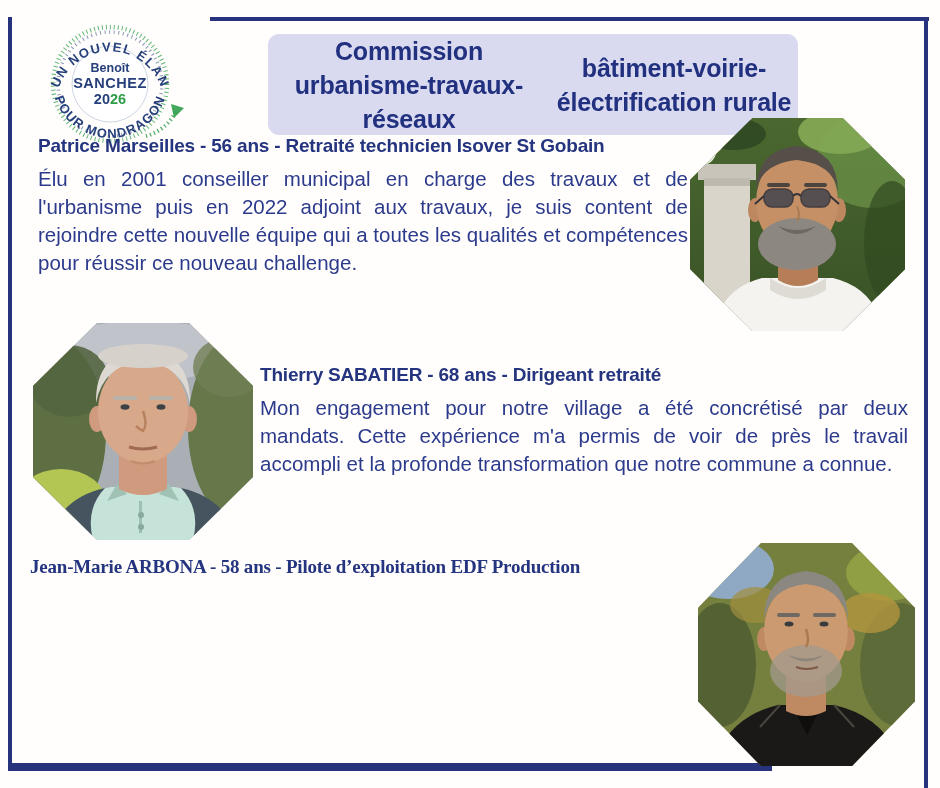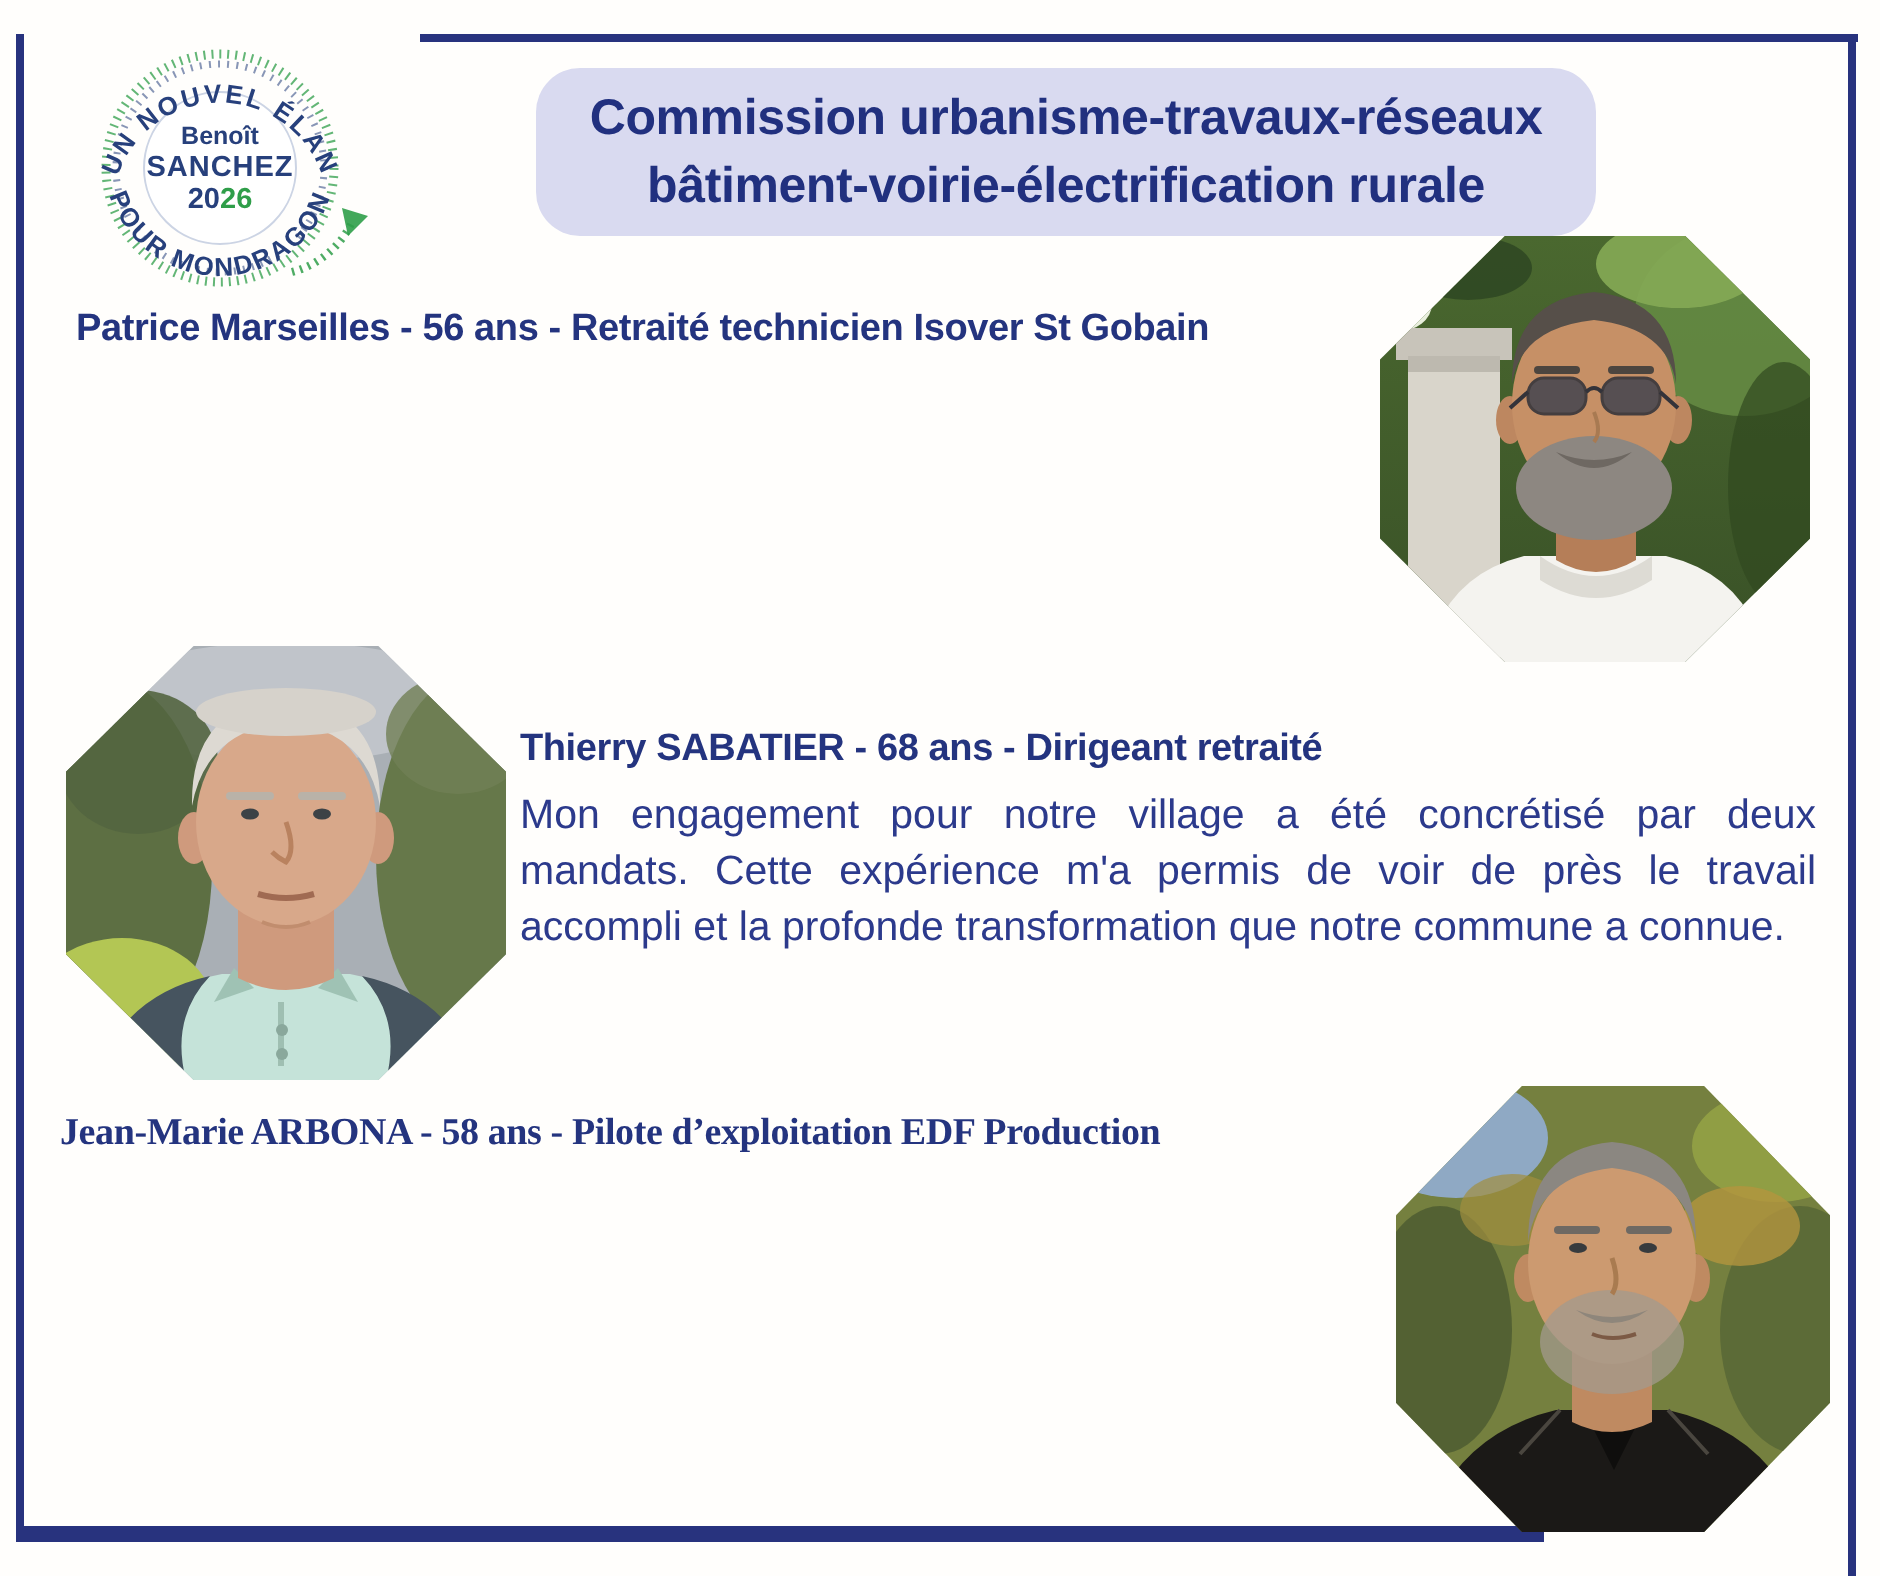--- a/index.html
+++ b/index.html
@@ -12,32 +12,32 @@
   .frame-top{left:210px;top:17px;width:719px;height:4px;}
   .frame-right{left:924px;top:17px;width:4px;height:771px;}
   .frame-left{left:8px;top:17px;width:4px;height:753px;}
   .frame-bottom{left:8px;top:763px;width:764px;height:8px;}
 
   
   .logo{position:absolute;left:30px;top:16px;width:160px;height:140px;}
 
   
   .banner{
-    position:absolute;left:268px;top:34px;width:530px;height:84px;
-    background:#d9daf0;border-radius:22px;
-    display:flex;flex-direction:column;justify-content:center;align-items:center;
+    position:absolute;left:268px;top:34px;width:530px;height:101px;
+    background:#d9daf0;border-radius:11px;
+    display:flex;flex-direction:row;justify-content:center;align-items:center;
     color:#21307f;font-weight:bold;font-size:25px;line-height:34px;letter-spacing:-0.2px;
     text-align:center;
   }
 
   
   .bio{position:absolute;color:#2c3a8c;}
   .bio .hdr{font-weight:bold;font-size:19px;letter-spacing:-0.2px;white-space:nowrap;margin:0 0 8px 0;color:#24347f;}
   .bio p{margin:0;font-size:20.5px;line-height:28px;text-align:justify;}
-  .bio1{left:38px;top:154px;width:650px;}
+  .bio1{left:38px;top:135px;width:650px;}
   .bio2{left:260px;top:364px;width:648px;}
   .bio3{left:30px;top:556px;width:660px;font-family:Liberation Serif, serif;}
 
   
   .photo{
     position:absolute;
     clip-path:polygon(29% 0,71% 0,100% 29%,100% 71%,71% 100%,29% 100%,0 71%,0 29%);
   }
   .photo svg{display:block;width:100%;height:100%;}
   .photo1{left:690px;top:118px;width:215px;height:213px;}
@@ -75,20 +75,21 @@
     <polygon points="141,88 154,92 144,102" fill="#2f9e49" opacity="0.9"></polygon>
   </svg>
 
   <div class="banner">
     <div>Commission urbanisme-travaux-réseaux</div>
     <div>bâtiment-voirie-électrification rurale</div>
   </div>
 
   <div class="bio bio1">
     <h3 class="hdr">Patrice Marseilles - 56 ans - Retraité technicien Isover St Gobain</h3>
+    <p>Élu en 2001 conseiller municipal en charge des travaux et de l'urbanisme puis en 2022 adjoint aux travaux, je suis content de rejoindre cette nouvelle équipe qui a toutes les qualités et compétences pour réussir ce nouveau challenge.</p>
   </div>
 
   <div class="photo photo1">
     <svg viewBox="0 0 215 213" preserveAspectRatio="none">
       <defs>
         <linearGradient id="p1bg" x1="0" y1="0" x2="0" y2="1">
           <stop offset="0" stop-color="#4a682f"></stop>
             <stop offset="1" stop-color="#395127"></stop>
         </linearGradient>
       </defs>

